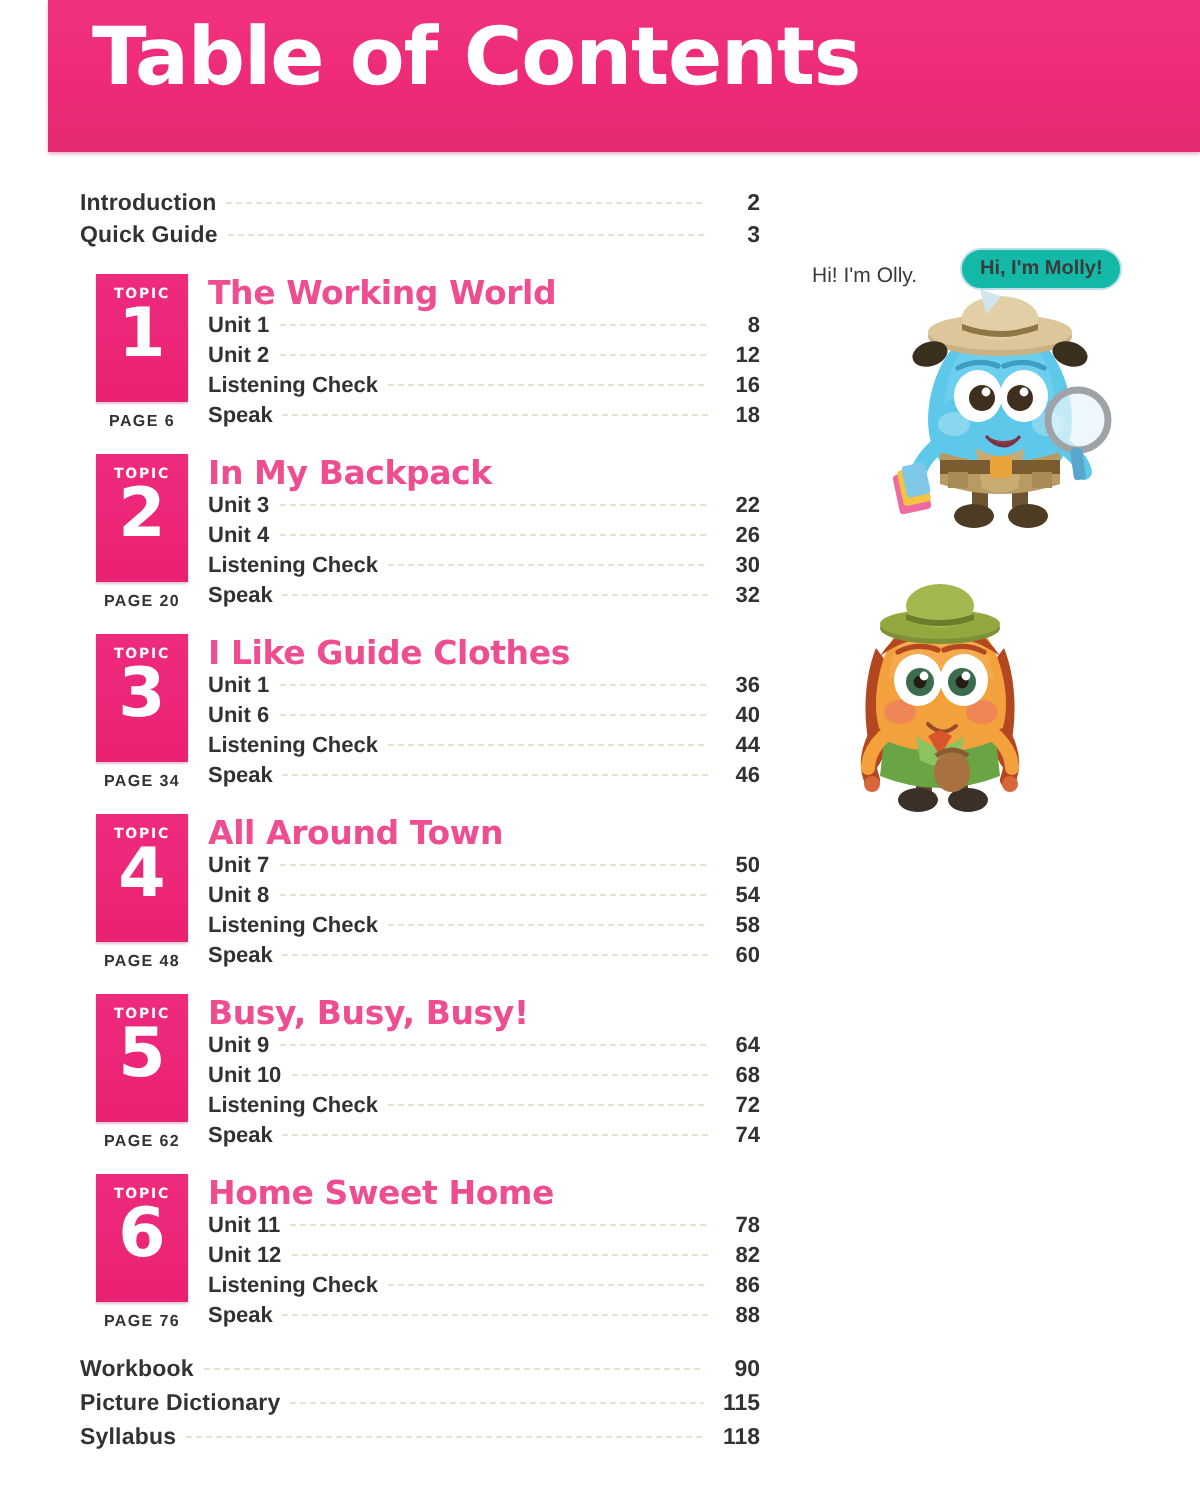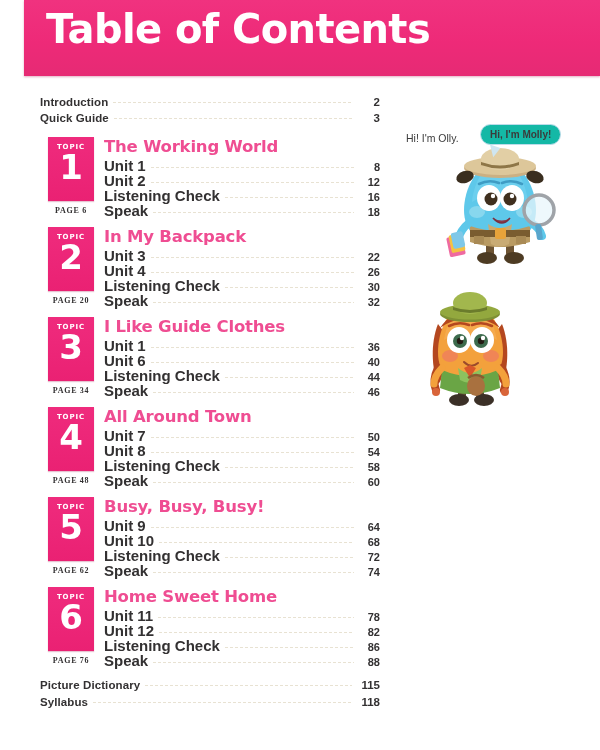--- a/index.html
+++ b/index.html
@@ -125,21 +125,21 @@
     color: #ffffff;
     font-family: "DejaVu Sans", sans-serif;
   }
   .badge-page {
     margin-top: 5px;
     font-size: 8px;
     font-weight: bold;
     color: #333132;
     letter-spacing: 0.7px;
     white-space: nowrap;
-    font-family: Liberation Serif, serif;
+    font-family: Liberation Sans, sans-serif;
   }
 
   .topic-right {
     flex: 1 1 auto;
     padding-left: 2px;
   }
   .topic-title {
     font-size: 16.5px;
     font-weight: bold;
     color: #ef4d92;
@@ -148,21 +148,21 @@
     line-height: 19px;
     margin-bottom: 1px;
     white-space: nowrap;
   }
   .entry-row {
     display: flex;
     align-items: baseline;
     height: 15px;
   }
   .entry-row .label {
-    font-size: 15px;
+    font-size: 11px;
     font-weight: bold;
     color: #333132;
     white-space: nowrap;
   }
   .entry-row .pagenum {
     font-size: 11px;
     font-weight: bold;
     color: #333132;
     min-width: 22px;
     text-align: right;
@@ -422,20 +422,25 @@
       </div>
       <div class="entry-row">
         <span class="label">Speak</span>
         <span class="leader"></span>
         <span class="pagenum">88</span>
       </div>
     </div>
   </div>
 
   <div class="footer-block">
+    <div class="plain-row">
+      <span class="label">Workbook</span>
+      <span class="leader"></span>
+      <span class="pagenum">90</span>
+    </div>
     <div class="plain-row">
       <span class="label">Picture Dictionary</span>
       <span class="leader"></span>
       <span class="pagenum">115</span>
     </div>
     <div class="plain-row">
       <span class="label">Syllabus</span>
       <span class="leader"></span>
       <span class="pagenum">118</span>
     </div>

